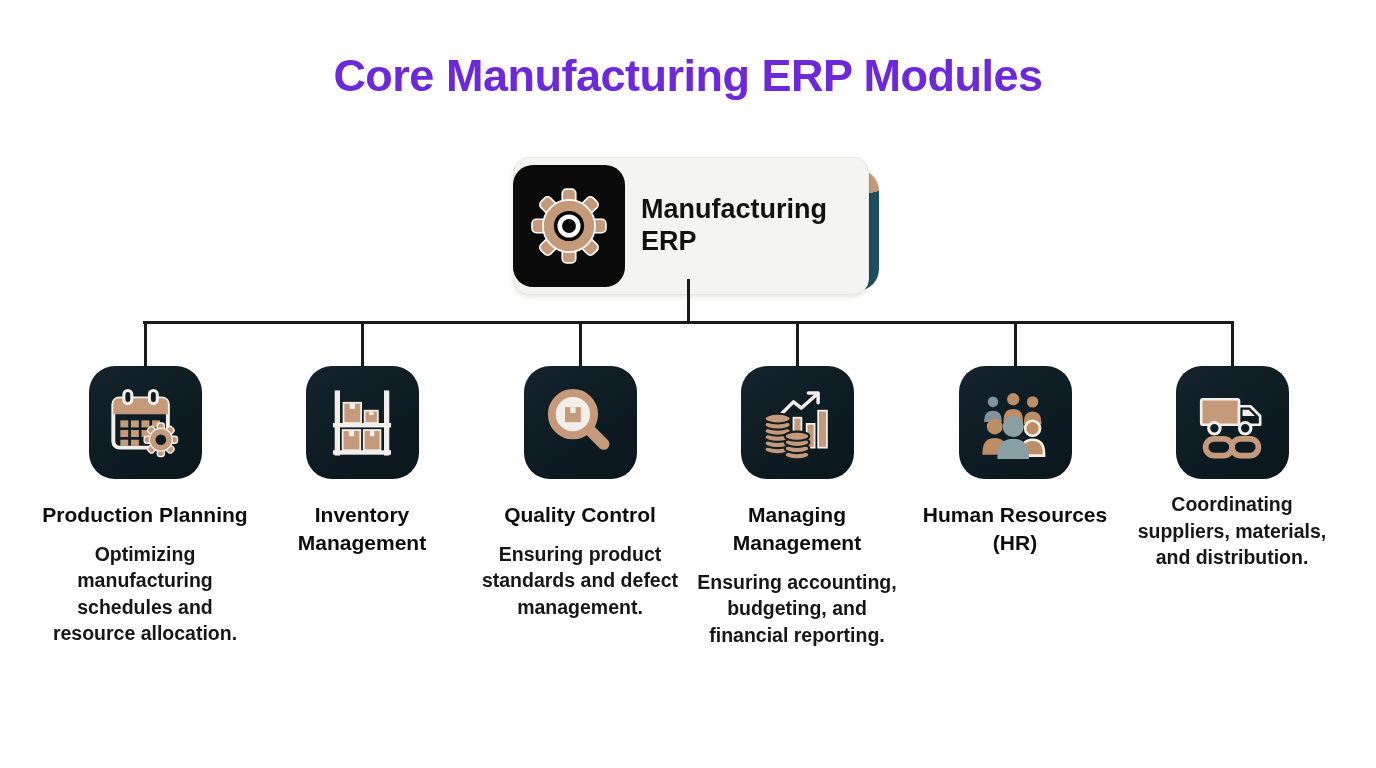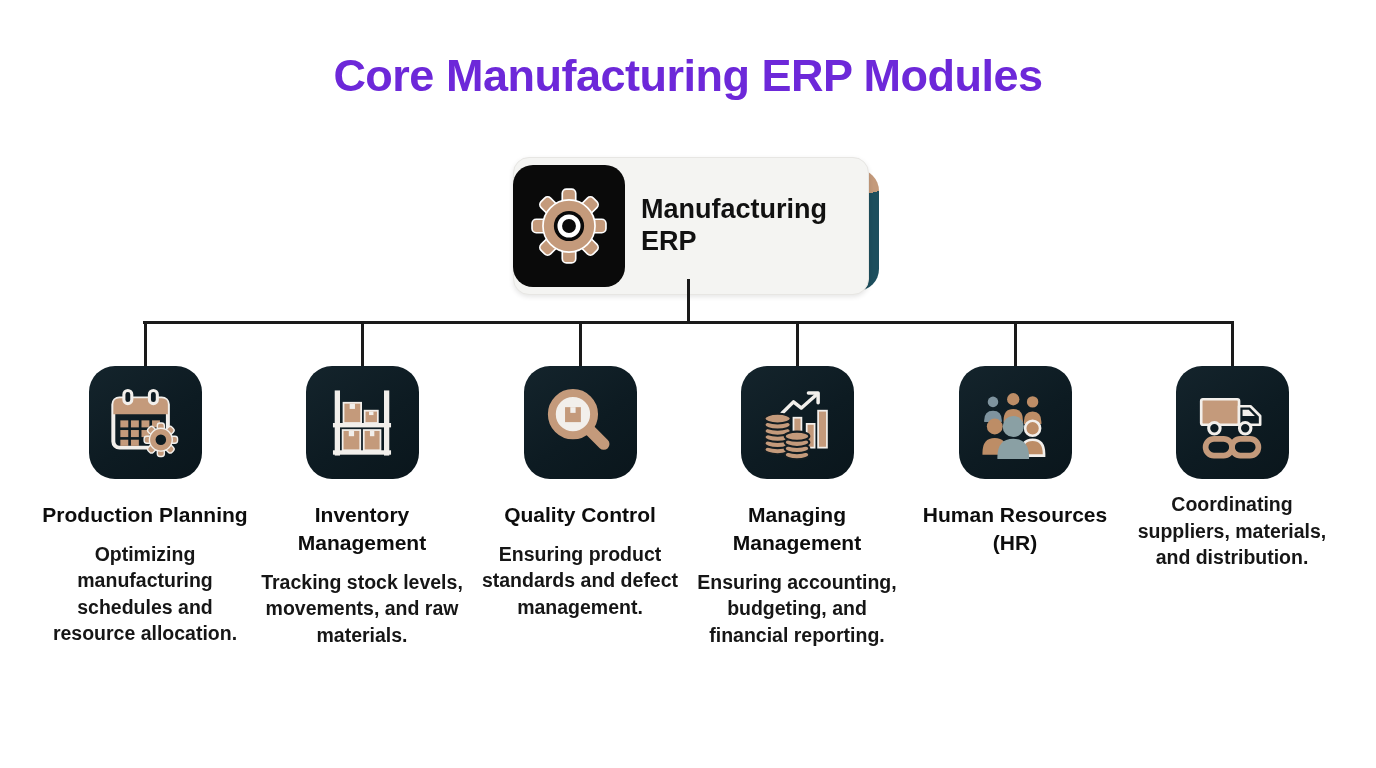--- a/index.html
+++ b/index.html
@@ -240,21 +240,20 @@
     <div class="module-desc">Optimizing manufacturing schedules and resource allocation.</div>
   </div>
 
   <div class="module" style="left: 256px;">
     <div class="tile">
       <svg class="module-icon-svg">
           <use href="#sym-shelf-boxes"></use>
         </svg>
     </div>
     <div class="module-title">Inventory Management</div>
-    <div class="module-desc">Tracking stock levels, movements, and raw materials.</div>
   </div>
 
   <div class="module" style="left: 474px;">
     <div class="tile">
       <svg class="module-icon-svg">
           <use href="#sym-magnifier-box"></use>
         </svg>
     </div>
     <div class="module-title">Quality Control</div>
     <div class="module-desc">Ensuring product standards and defect management.</div>

